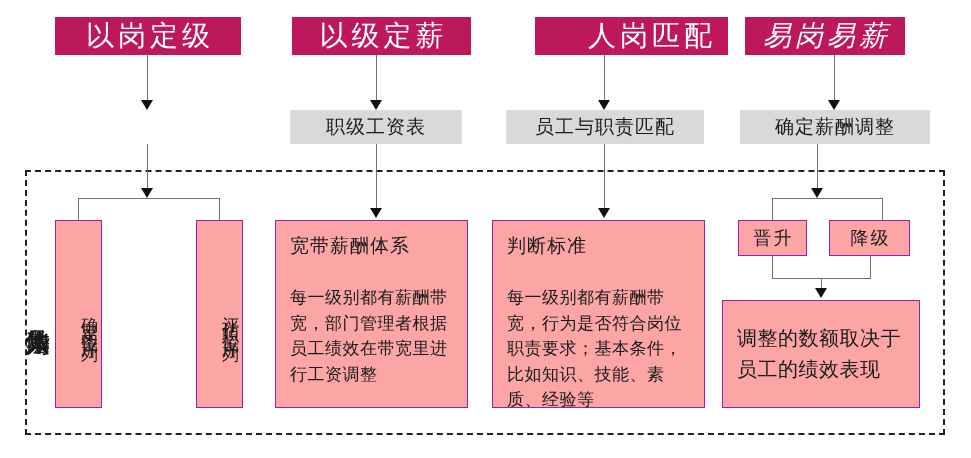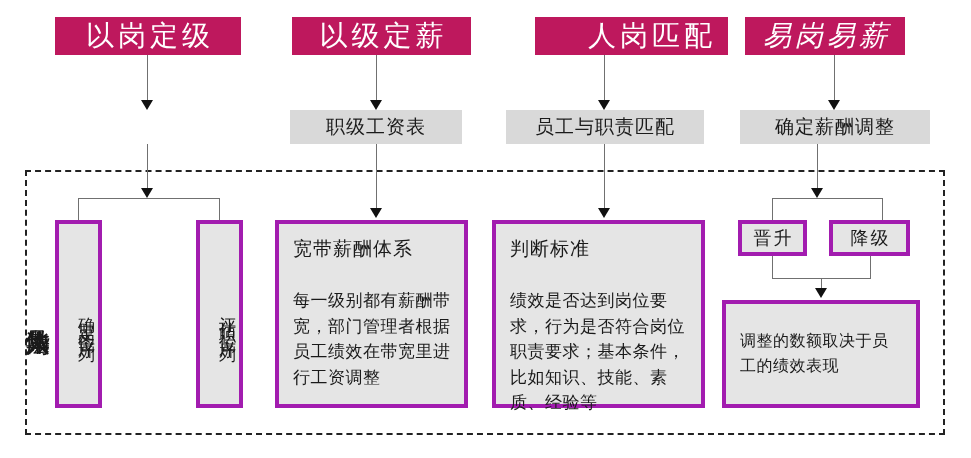--- a/index.html
+++ b/index.html
@@ -70,22 +70,22 @@
     color: #1a1a1a;
     display: flex;
     align-items: flex-start;
     justify-content: center;
     white-space: nowrap;
     font-family: "Liberation Serif", "DejaVu Serif", serif;
   }
   
   .obox {
     position: absolute;
-    border: 4px solid #a21caf;
-    background: #e5e5e5;
+    border: 1px solid #a21caf;
+    background: #fca5a5;
     box-sizing: border-box;
   }
   .obox.vert {
     writing-mode: vertical-rl;
     text-orientation: upright;
     font-size: 17px;
     letter-spacing: 6px;
     display: flex;
     align-items: flex-start;
     justify-content: center;
@@ -116,21 +116,21 @@
     justify-content: center;
     font-size: 18px;
     letter-spacing: 2px;
     text-indent: 2px;
   }
   .obox.plain {
     display: flex;
     align-items: center;
     justify-content: flex-start;
     padding: 10px 14px;
-    font-size: 16px;
+    font-size: 20px;
     line-height: 1.55;
     letter-spacing: 0.5px;
   }
   
   .vline {
     position: absolute;
     width: 1px;
     background: #707070;
   }
   .hline {
@@ -190,21 +190,21 @@
   <div class="arrowhead" style="left:370px; top:208px;"></div>
   <div class="obox card" style="left:275px; top:220px; width:193px; height:188px;">
     <div class="card-title">宽带薪酬体系</div>
     <div class="card-body">每一级别都有薪酬带宽，部门管理者根据员工绩效在带宽里进行工资调整</div>
   </div>
 
   <div class="vline" style="left:604px; top:144px; height:66px;"></div>
   <div class="arrowhead" style="left:598px; top:208px;"></div>
   <div class="obox card" style="left:492px; top:220px; width:213px; height:188px;">
     <div class="card-title">判断标准</div>
-    <div class="card-body">绩效是否达到岗位要求，行为是否符合岗位职责要求；基本条件，比如知识、技能、素质、经验等</div>
+    <div class="card-body">每一级别都有薪酬带宽，行为是否符合岗位职责要求；基本条件，比如知识、技能、素质、经验等</div>
   </div>
 
   <div class="vline" style="left:817px; top:144px; height:48px;"></div>
   <div class="arrowhead" style="left:811px; top:188px;"></div>
   <div class="hline" style="left:772px; top:198px; width:110px;"></div>
   <div class="vline" style="left:772px; top:198px; height:22px;"></div>
   <div class="vline" style="left:882px; top:198px; height:22px;"></div>
 
   <div class="obox mini" style="left:738px; top:220px; width:69px; height:36px;">晋升</div>
   <div class="obox mini" style="left:829px; top:220px; width:81px; height:36px;">降级</div>

